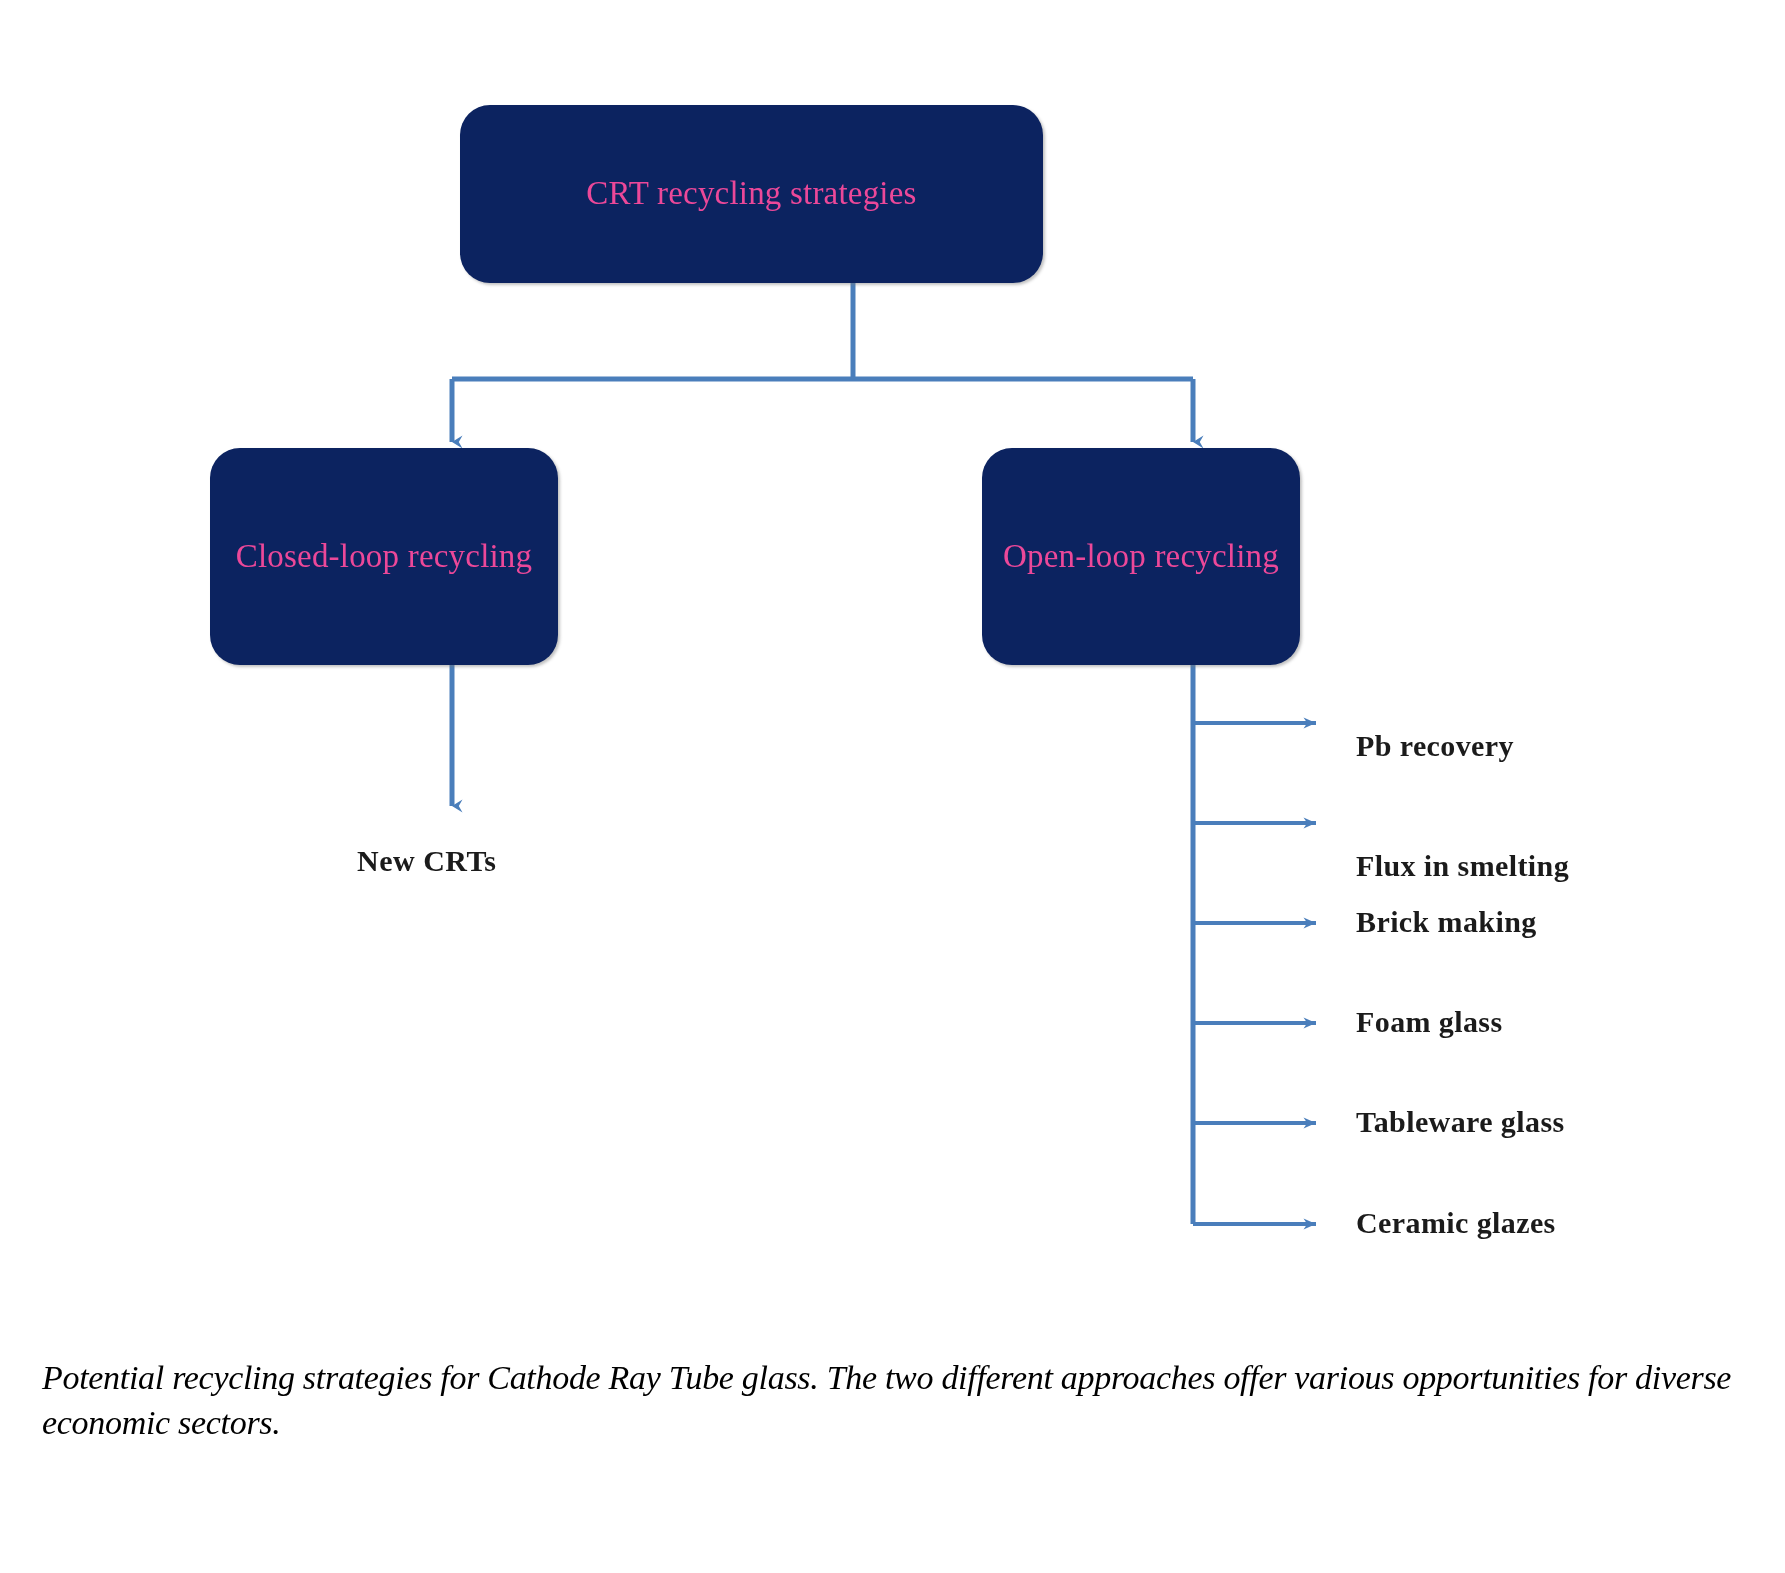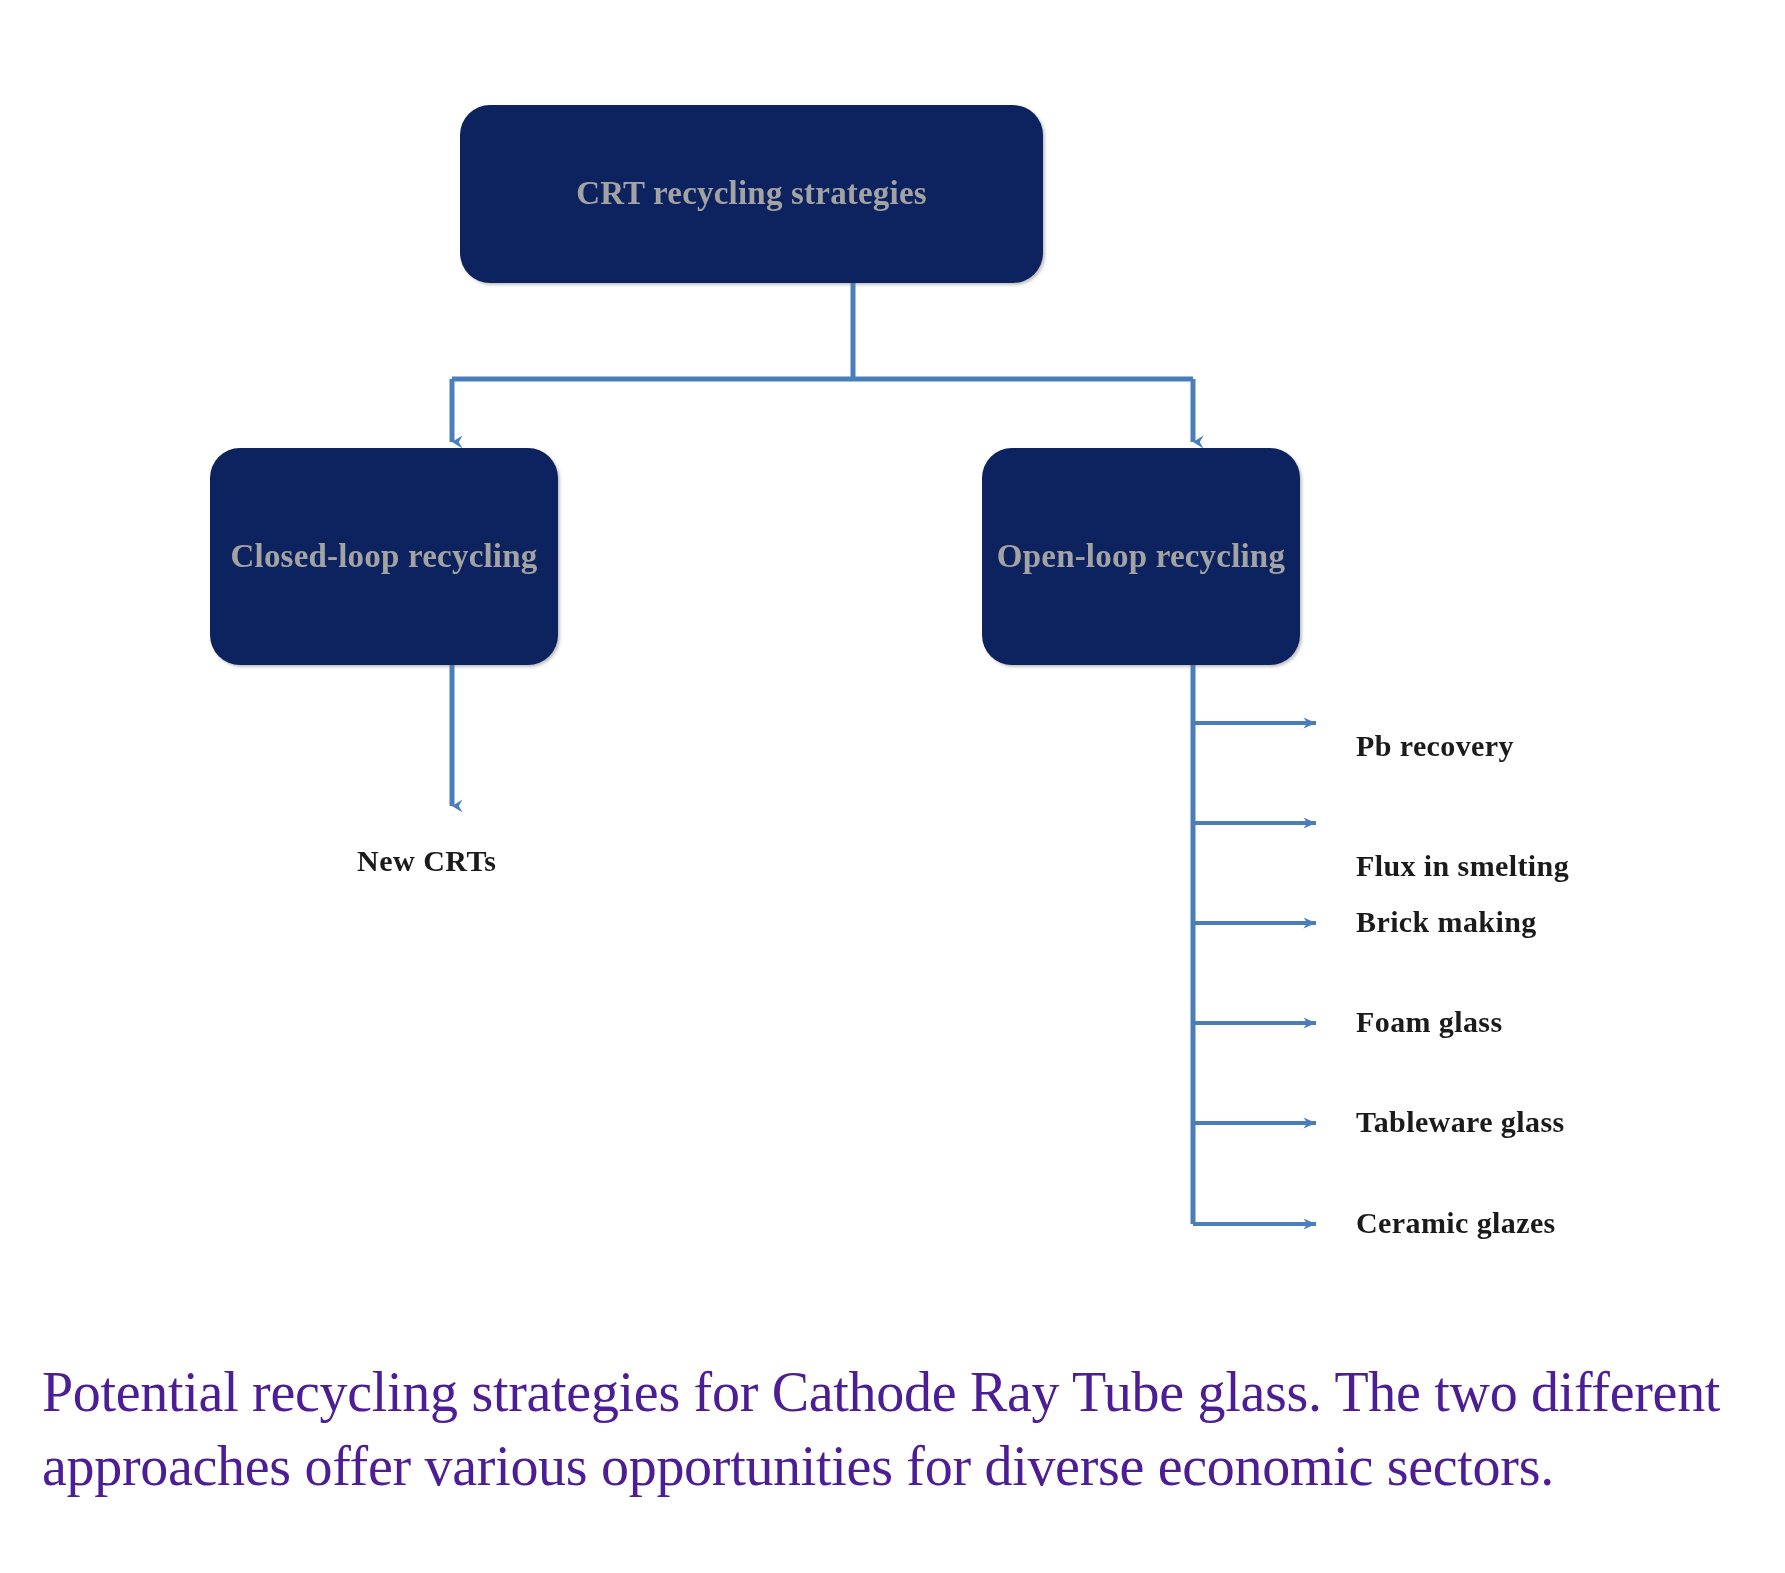--- a/index.html
+++ b/index.html
@@ -35,22 +35,22 @@
     position: absolute;
     background: #0c2360;
     border-radius: 30px;
     display: flex;
     align-items: center;
     justify-content: center;
     box-sizing: border-box;
     box-shadow: 2px 2px 3px rgba(120,120,120,0.45);
   }
   .node-box .node-label {
-    color: #a3a3a3;
-    font-weight: bold;
+    color: #ec4899;
+    font-weight: normal;
     font-family: "Liberation Serif", "DejaVu Serif", serif;
     letter-spacing: 0.2px;
     text-align: center;
     line-height: 1.15;
   }
 
   #box-root {
     left: 460px;
     top: 105px;
     width: 583px;
@@ -95,24 +95,25 @@
     left: 1356px;
     letter-spacing: 0.4px;
   }
 
   #caption {
     position: absolute;
     left: 42px;
     top: 1355px;
     width: 1700px;
     font-family: "Liberation Serif", "DejaVu Serif", serif;
-    font-size: 56px;
+    font-size: 34px;
     line-height: 1.33;
-    color: #4c1d95;
+    color: #000000;
     letter-spacing: -0.3px;
+    font-style: italic;
   }
 </style>
 </head>
 <body>
 
 <div id="figure">
 
   <svg id="svg-connectors" viewBox="0 0 1785 1300">
     <defs>
       <marker id="arrow-down" markerWidth="14" markerHeight="12" refX="7" refY="11" orient="auto" markerUnits="userSpaceOnUse">

